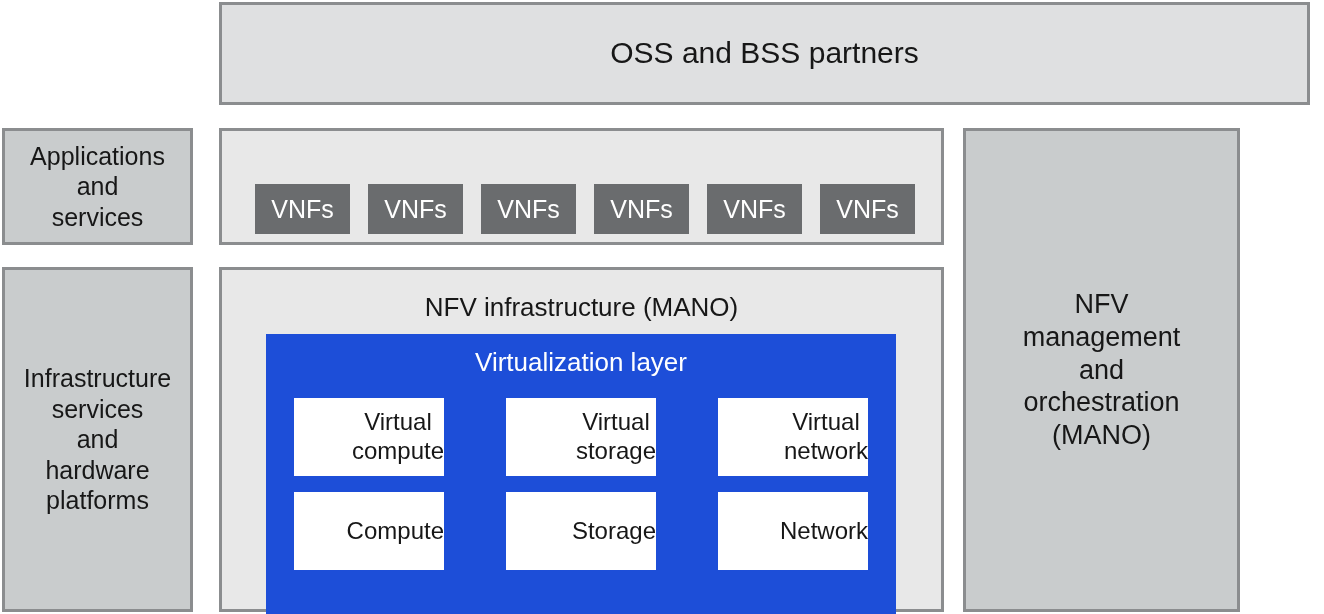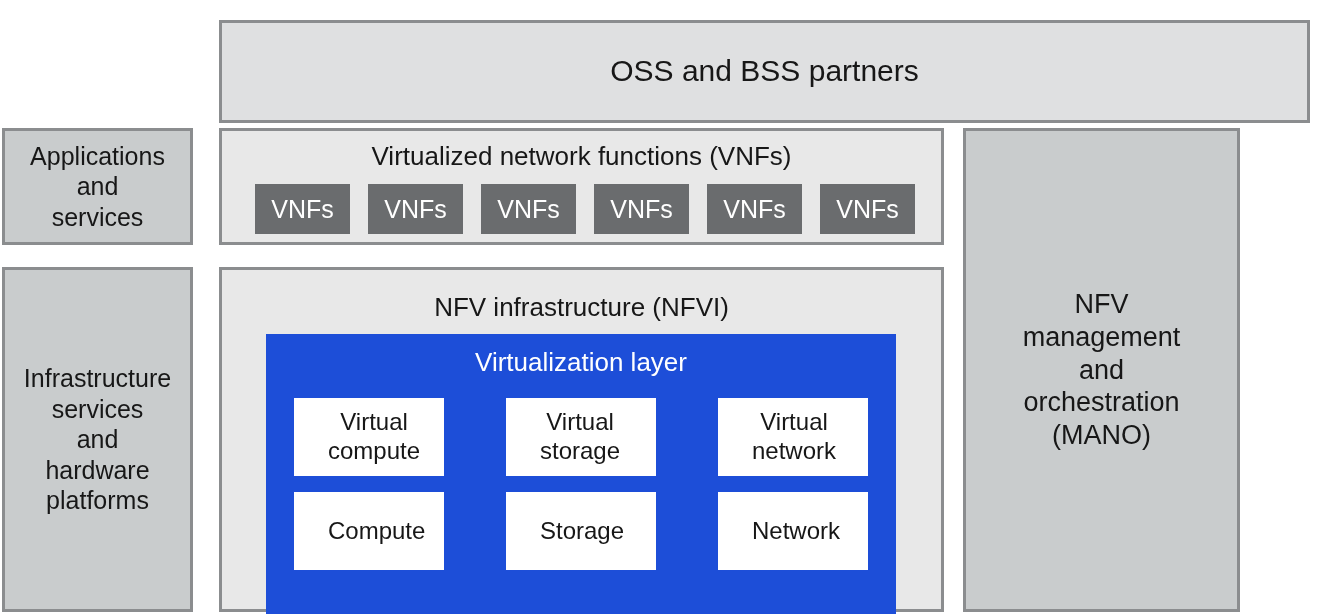--- a/index.html
+++ b/index.html
@@ -39,21 +39,21 @@
   }
   #stage-operations { top: 2px;   height: 103px; }
   #stage-applications { top: 128px; height: 117px; }
   #stage-infrastructure { top: 267px; height: 345px; text-align: center; }
 
   
   #oss-banner {
     background: #dfe0e1;
     border: 3px solid #8b8d8f;
     left: 219px;
-    top: 20px;
+    top: 2px;
     width: 1091px;
     height: 103px;
     font-size: 30px;
   }
 
   
   #vnf-panel {
     background: #e8e8e8;
     border: 3px solid #8b8d8f;
     left: 219px;
@@ -140,21 +140,21 @@
     grid-template-columns: repeat(3, 150px);
     grid-template-rows: 78px 78px;
     column-gap: 62px;
     row-gap: 16px;
   }
   .resource-cell {
     background: #ffffff;
     color: #171717;
     display: flex;
     align-items: center;
-    justify-content: flex-start;
+    justify-content: flex-end;
     text-align: center;
     font-size: 24px;
     line-height: 1.2;
     padding-left: 34px;
   }
 
   
   #mano-panel {
     background: #c9cccd;
     border: 3px solid #8b8d8f;
@@ -179,21 +179,20 @@
 
   <div class="box stage" id="stage-infrastructure">
     <span>Infrastructure<br>services<br>and<br>hardware<br>platforms</span>
   </div>
 
   <div class="box" id="oss-banner">
     <span>OSS and BSS partners</span>
   </div>
 
   <div class="box" id="vnf-panel">
-    <div id="vnf-panel-title">Virtualized network functions (VNFs)</div>
     <div id="vnf-row">
         <div class="vnf-chip">
           <span>VNFs</span>
         </div>
         <div class="vnf-chip">
           <span>VNFs</span>
         </div>
         <div class="vnf-chip">
           <span>VNFs</span>
         </div>
@@ -203,21 +202,21 @@
         <div class="vnf-chip">
           <span>VNFs</span>
         </div>
         <div class="vnf-chip">
           <span>VNFs</span>
         </div>
       </div>
   </div>
 
   <div class="box" id="nfvi-panel">
-    <div id="nfvi-panel-title">NFV infrastructure (NFVI)</div>
+    <div id="nfvi-panel-title">NFV infrastructure (MANO)</div>
 
     <div id="virtualization-layer">
       <div id="virtualization-layer-title">Virtualization layer</div>
       <div id="resource-grid">
           <div class="resource-cell">
             <span>Virtual<br>compute</span>
           </div>
           <div class="resource-cell">
             <span>Virtual<br>storage</span>
           </div>

